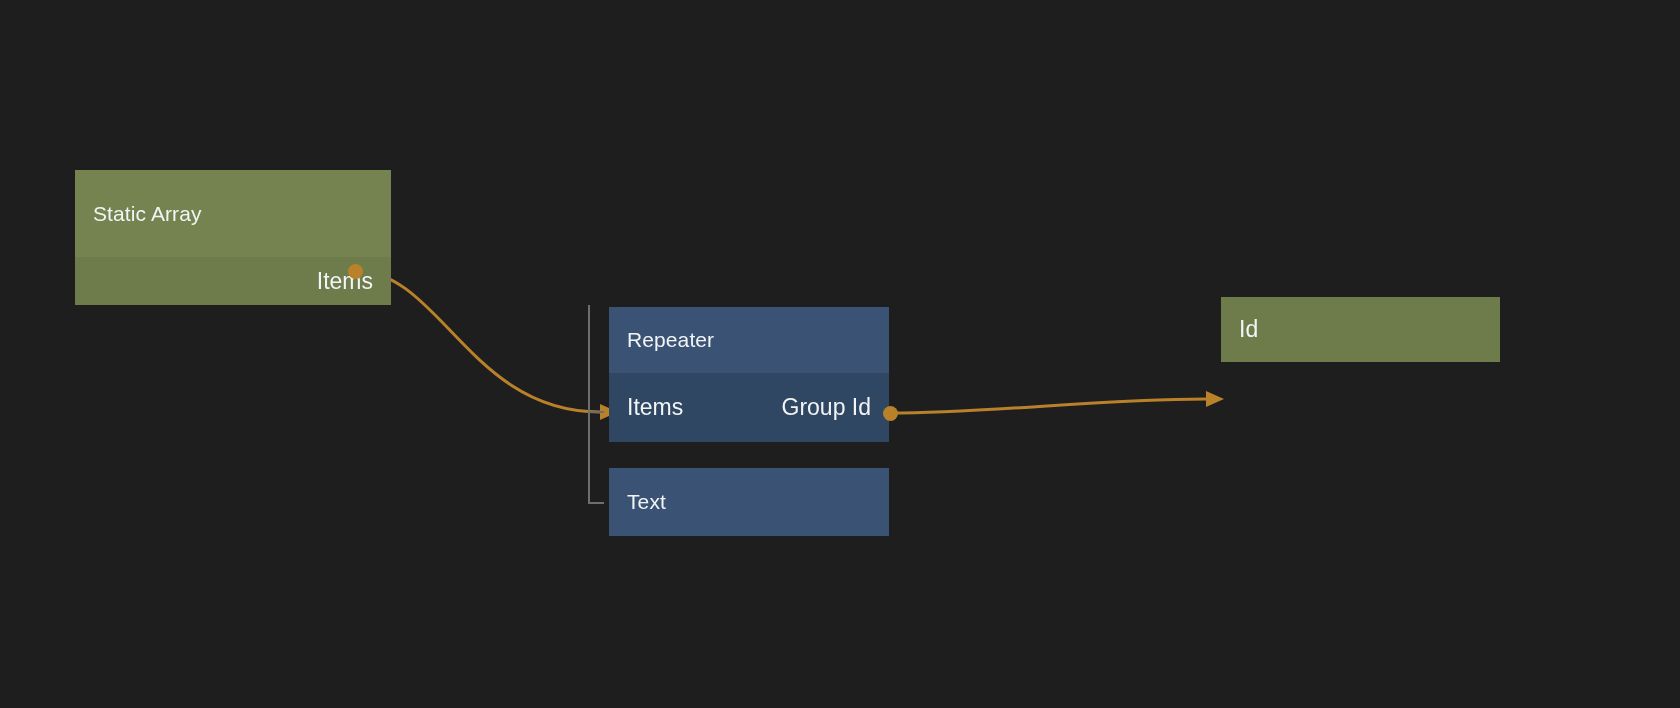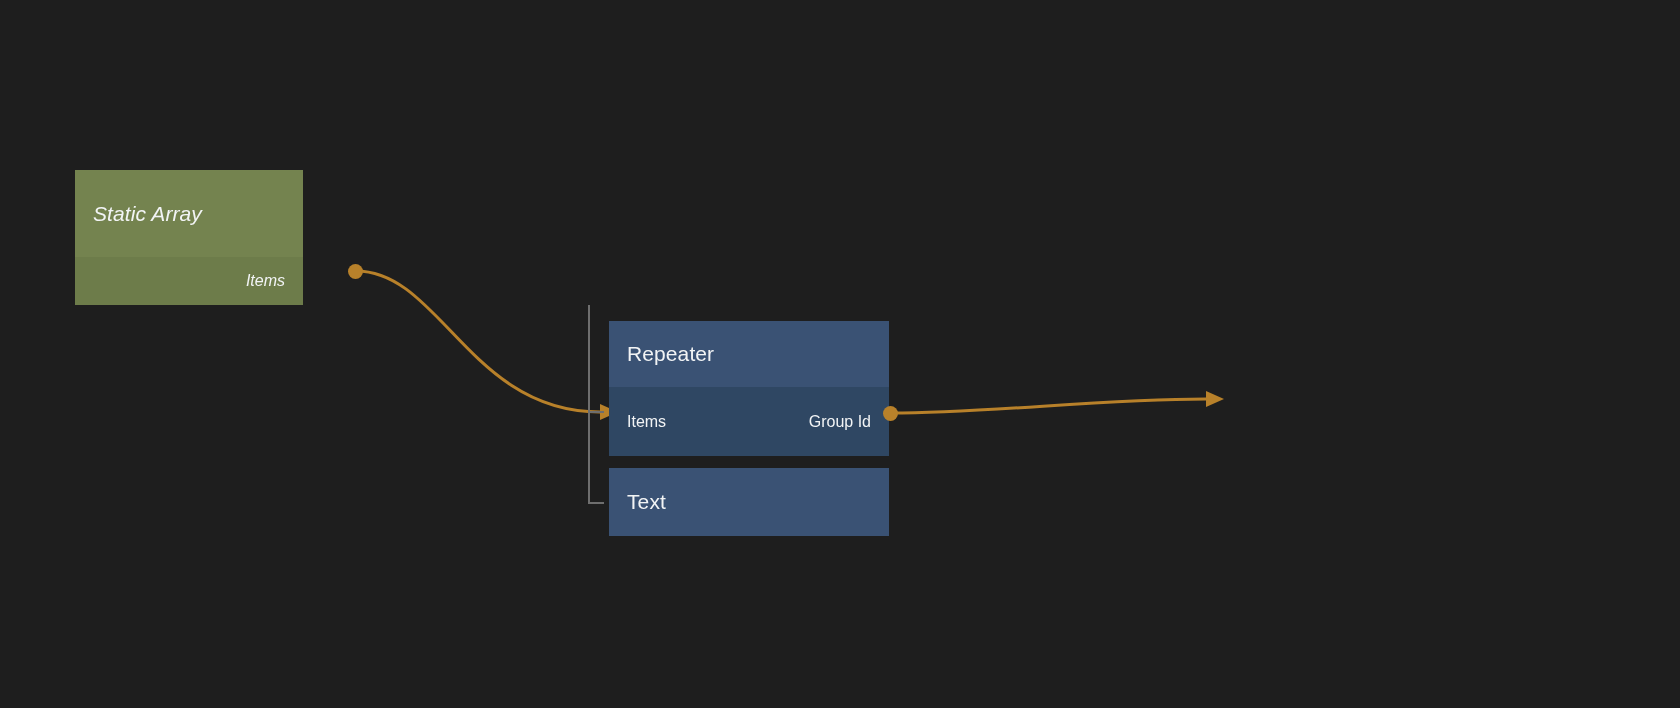--- a/index.html
+++ b/index.html
@@ -43,21 +43,21 @@
     font-weight: 400;
     letter-spacing: .1px;
   }
   .node-row {
     position: relative;
     display: flex;
     align-items: center;
     box-sizing: border-box;
     padding: 0 18px;
     color: #f2f4f5;
-    font-size: 16px;
+    font-size: 23px;
     font-weight: 400;
   }
   .row-in-label {
     flex: 0 0 auto;
   }
   .row-spacer { flex: 1 1 auto; }
   .row-out-label {
     flex: 0 0 auto;
     text-align: right;
   }
@@ -100,44 +100,50 @@
     <polygon points="600,404 618,412 600,420" fill="#b8812a"></polygon>
 
     <path d="M 891 413 C 990 413, 1100 399, 1206 399" fill="none" stroke="#b8812a" stroke-width="3"></path>
     <polygon points="1206,391 1224,399 1206,407" fill="#b8812a"></polygon>
   </svg>
 
   <div class="tree-line tree-vert" style="left:588px; top:305px; height:198px;"></div>
   <div class="tree-line tree-horiz" style="left:588px; top:411px; width:16px;"></div>
   <div class="tree-line tree-horiz" style="left:588px; top:502px; width:16px;"></div>
 
-  <div class="node green" style="left:75px; top:170px; width:228px; height:135px;font-style:italic;">
+  <div class="node green" style="left:75px; top:170px; width:316px; height:135px;">
     <div class="node-header" style="height:87px;">Static Array</div>
     <div class="node-body" style="height:48px;">
       <div class="node-row" style="height:48px;">
         <span class="row-spacer"></span>
         <span class="row-out-label">Items</span>
       </div>
     </div>
   </div>
   <div class="port" style="left:348px; top:264px;"></div>
 
 
-  <div class="node blue" style="left:609px; top:321px; width:280px; height:135px;">
+  <div class="node blue" style="left:609px; top:307px; width:280px; height:135px;">
     <div class="node-header" style="height:66px;">Repeater</div>
     <div class="node-body" style="height:69px;">
       <div class="node-row" style="height:69px;">
         <span class="row-in-label">Items</span>
         <span class="row-spacer"></span>
         <span class="row-out-label">Group Id</span>
       </div>
     </div>
   </div>
   <div class="port" style="left:883px; top:406px;"></div>
 
   <div class="node blue" style="left:609px; top:468px; width:280px; height:48px;">
     <div class="node-header" style="height:68px;">Text</div>
   </div>
 
   <div class="node green" style="left:1221px; top:297px; width:279px; height:134px;">
+    <div class="node-body" style="height:65px;">
+      <div class="node-row" style="height:65px;">
+        <span class="row-in-label">Id</span>
+        <span class="row-spacer"></span>
+      </div>
+    </div>
   </div>
 
 </div>
 
 </body></html>

